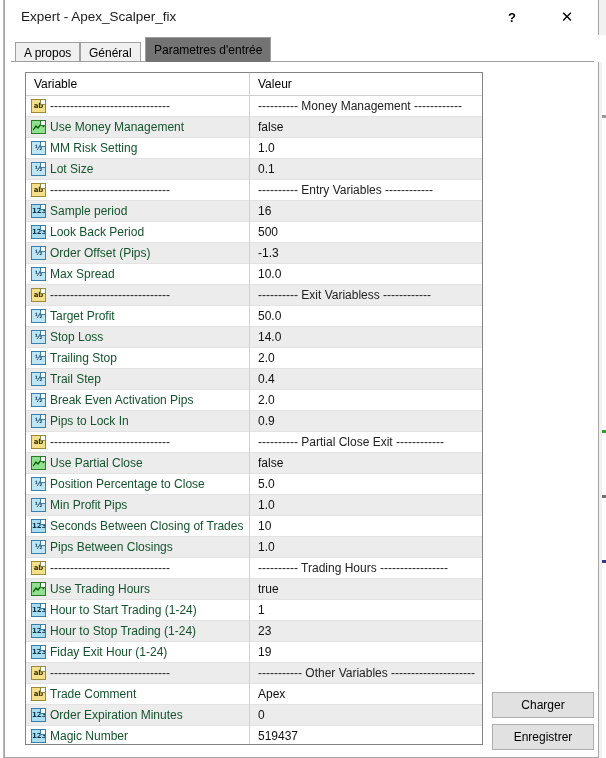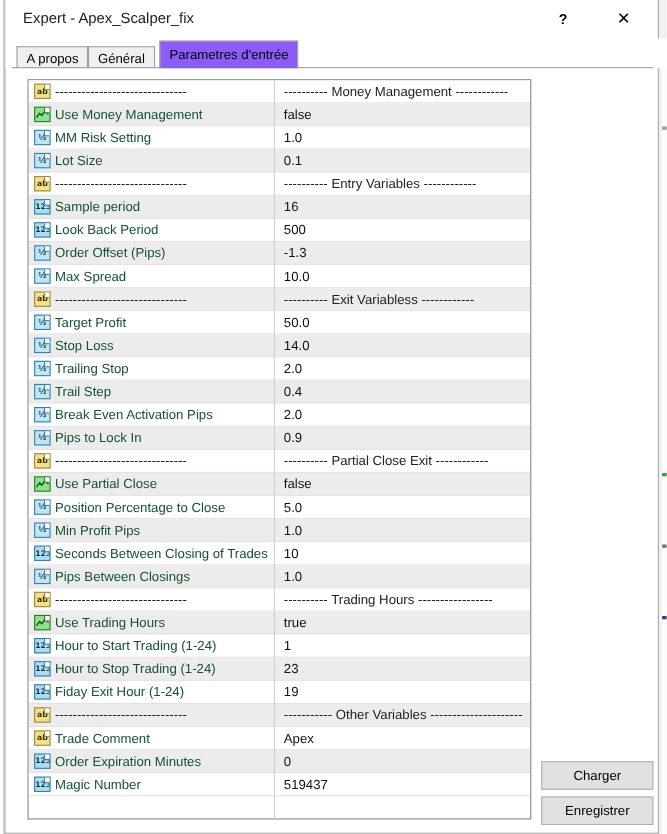--- a/index.html
+++ b/index.html
@@ -124,21 +124,21 @@
     border-bottom: none;
     font-size: 12px;
     color: #000;
     white-space: nowrap;
     line-height: 16px;
     cursor: default;
   }
   .tab.active {
     top: 2px;
     height: 25px;
-    background: #8b5cf6;
+    background: #737373;
     z-index: 5;
     padding-top: 4px;
   }
 
   
   .listbox {
     position: absolute;
     left: 20px; top: 72px;
     width: 458px;
     height: 673px;
@@ -278,20 +278,24 @@
   <div class="tabstrip">
     <div class="tab" style="left:10px;">A propos</div>
     <div class="tab" style="left:75px;text-align:right;">Général</div>
     <div class="tab active" style="left:140px;">Parametres d'entrée</div>
   </div>
   <div class="tabstrip-baseline"></div>
 
   <div class="listbox">
     <div class="vsep"></div>
 
+    <div class="hdr">
+      <div class="c1">Variable</div>
+      <div class="c2">Valeur</div>
+    </div>
 
     <div id="rows-container">
         <div class="row sep">
           <div class="icon">
             <div class="icon-box ico-string">ab<div class="notch"></div></div>
           </div>
           <div class="name">------------------------------</div>
           <div class="value">---------- Money Management ------------</div>
         </div>
         <div class="row alt">

